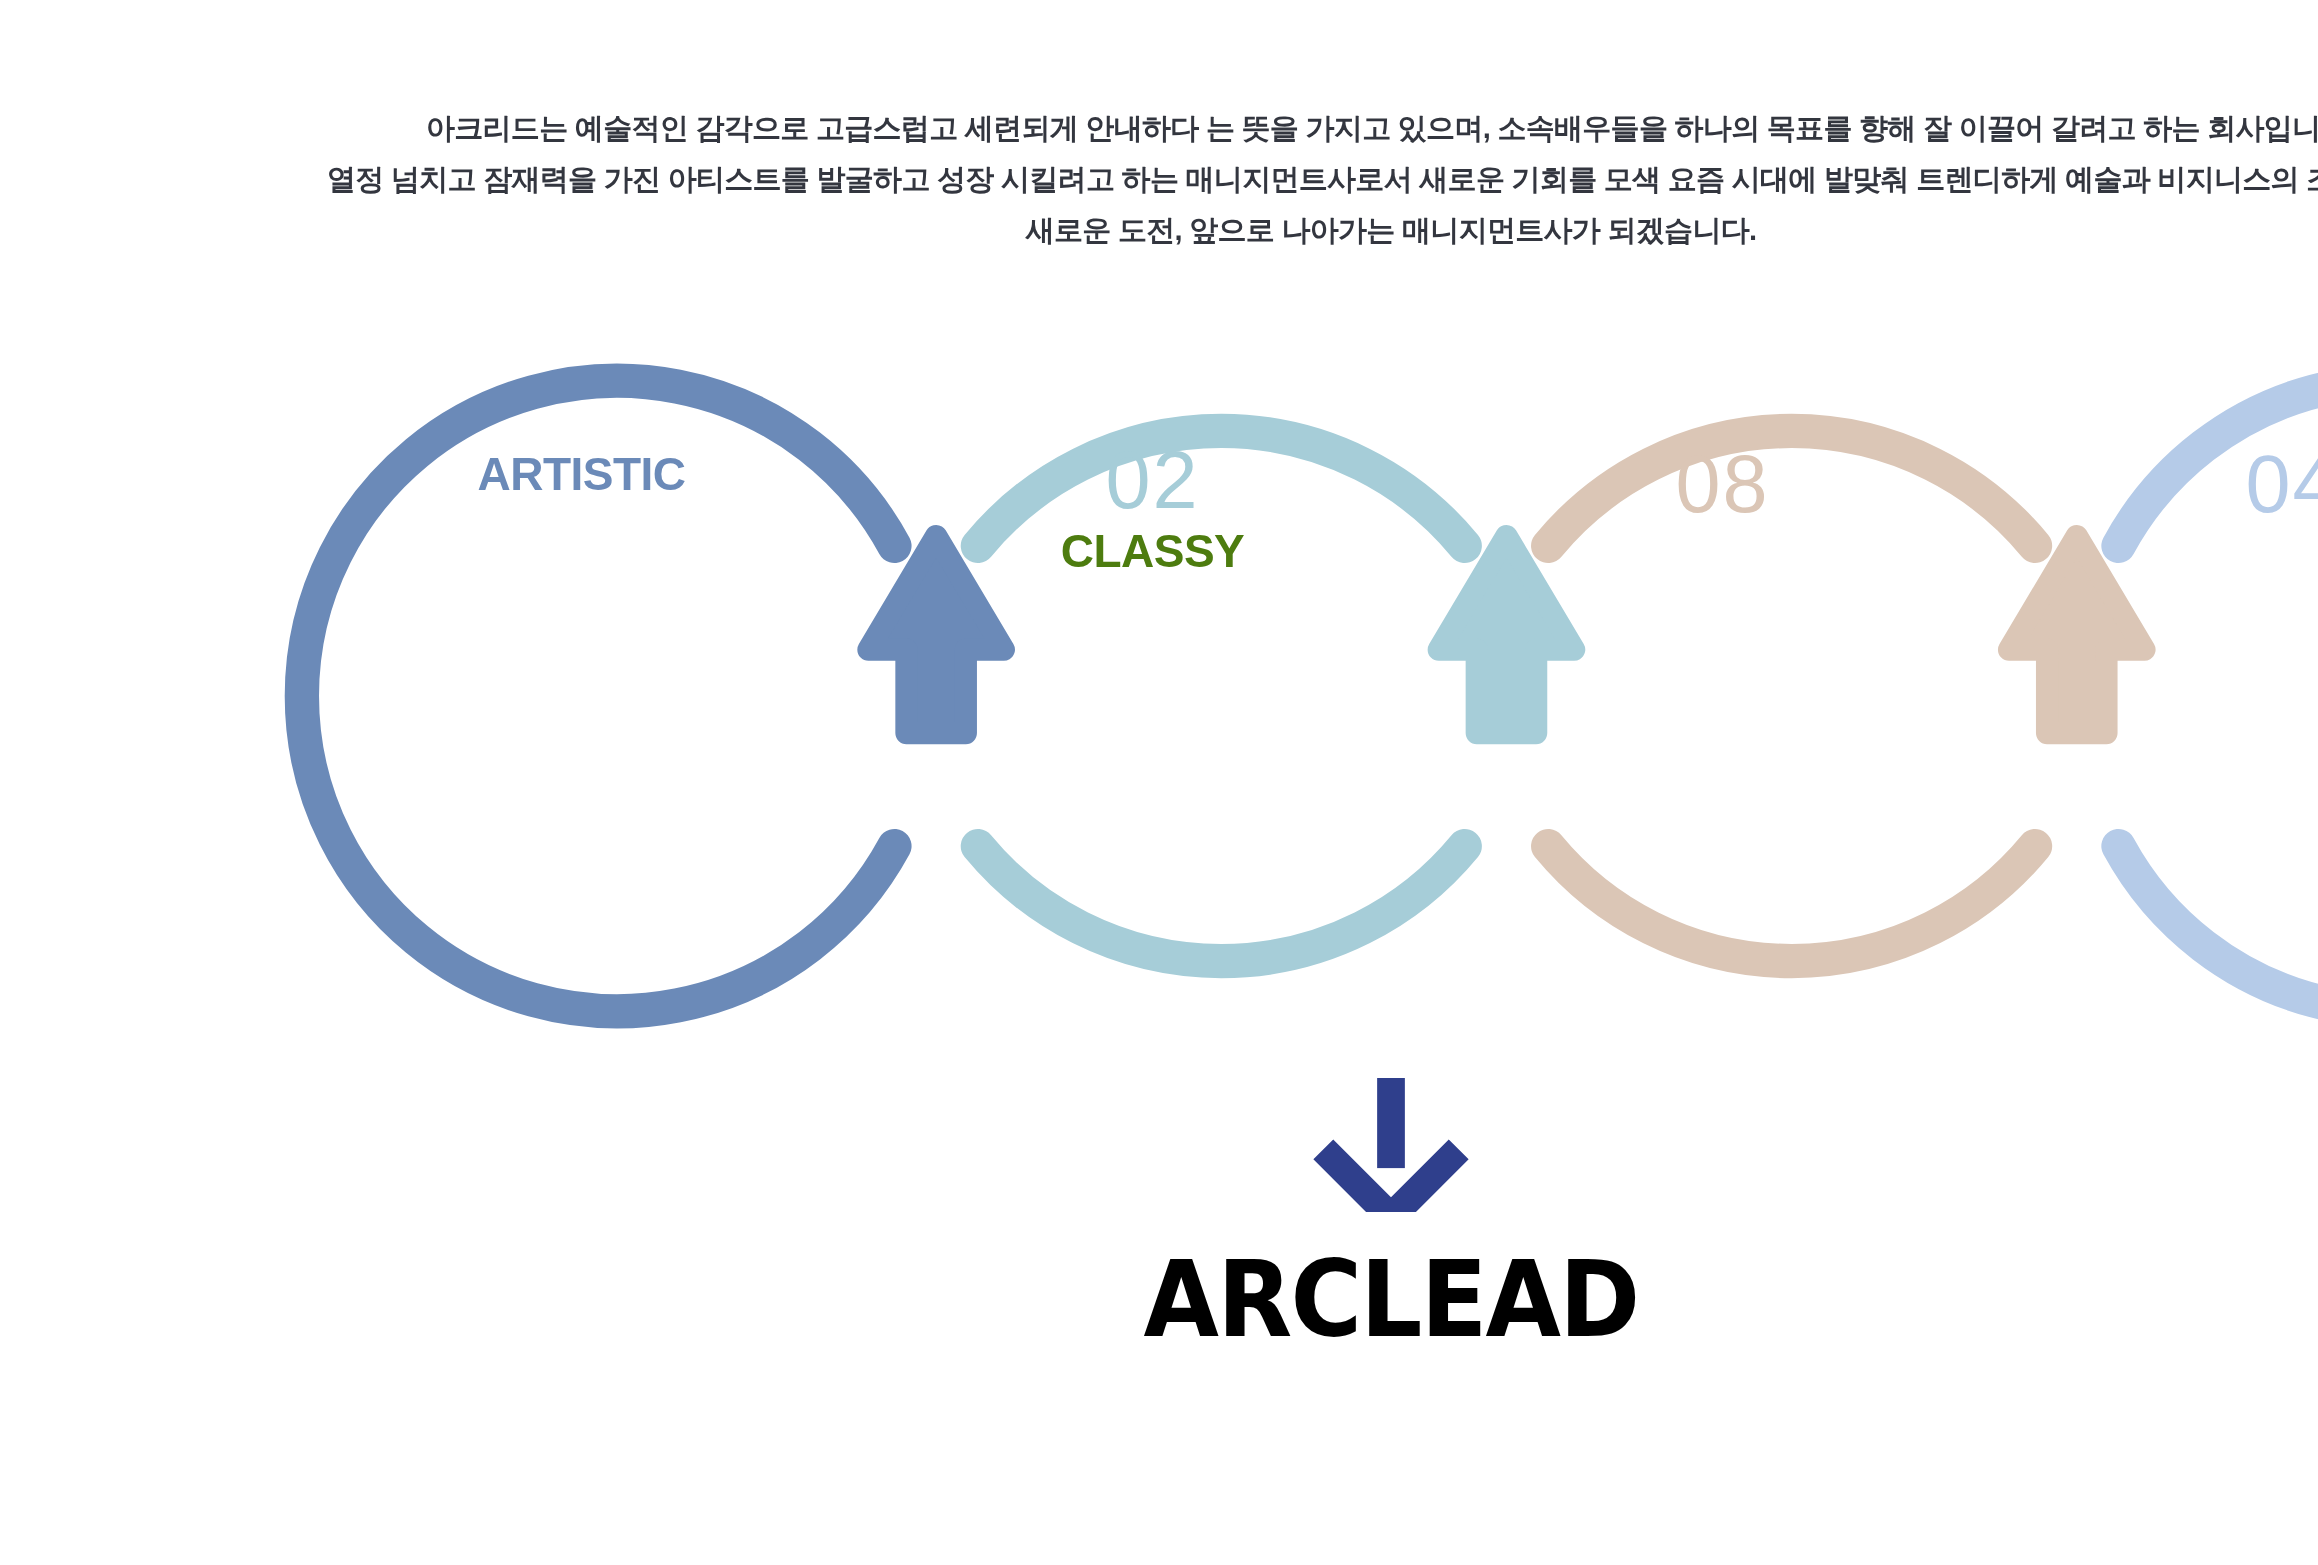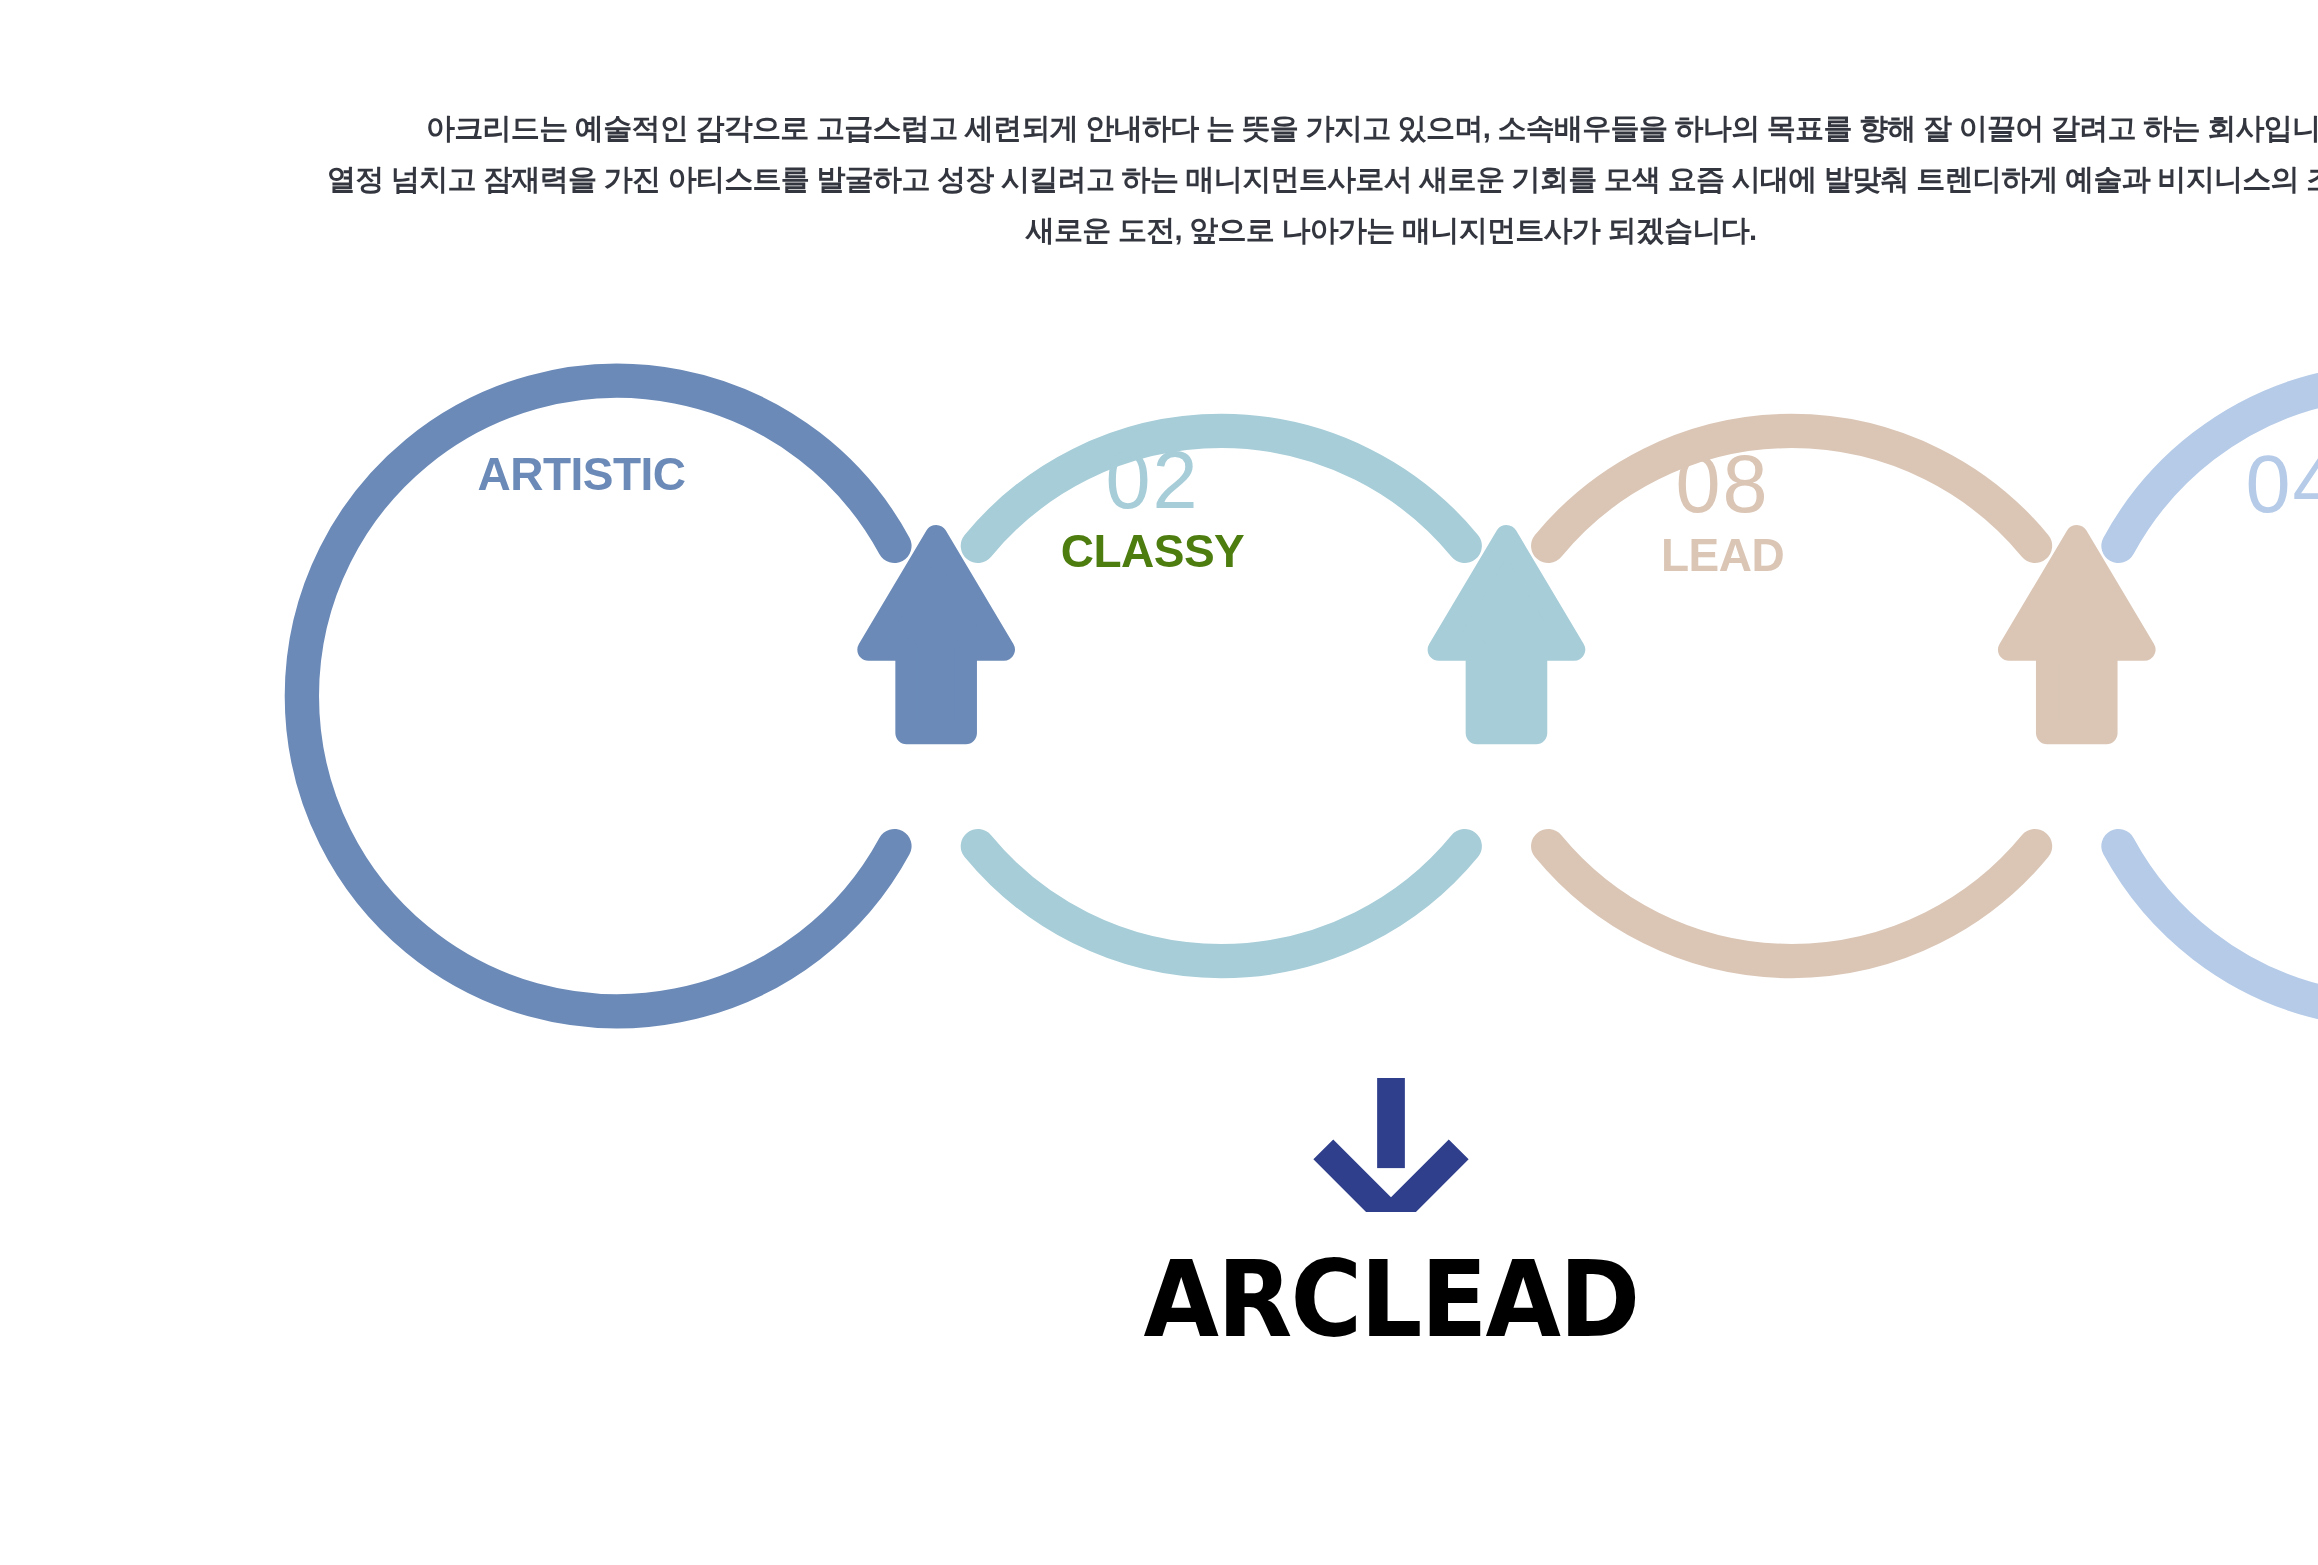--- a/index.html
+++ b/index.html
@@ -161,21 +161,20 @@
     <span class="step-name" style="color:#6b8ab8">ARTISTIC</span>
   </div>
 
   <div class="step-label-group" id="step-2-labels">
     <span class="step-number" style="color:#a6cdd8">02</span>
     <span class="step-name" style="color:#4d7c0f">CLASSY</span>
   </div>
 
   <div class="step-label-group" id="step-3-labels">
     <span class="step-number" style="color:#dbc6b6">08</span>
-    <span class="step-name" style="color:#dbc6b6">LEAD</span>
   </div>
 
   <div class="step-label-group" id="step-4-labels">
     <span class="step-number" style="color:#b5cbe8">04</span>
     <span class="step-name" style="color:#b5cbe8"></span>
   </div>
 
 </div>
 
 <div id="down-arrow-wrap">

